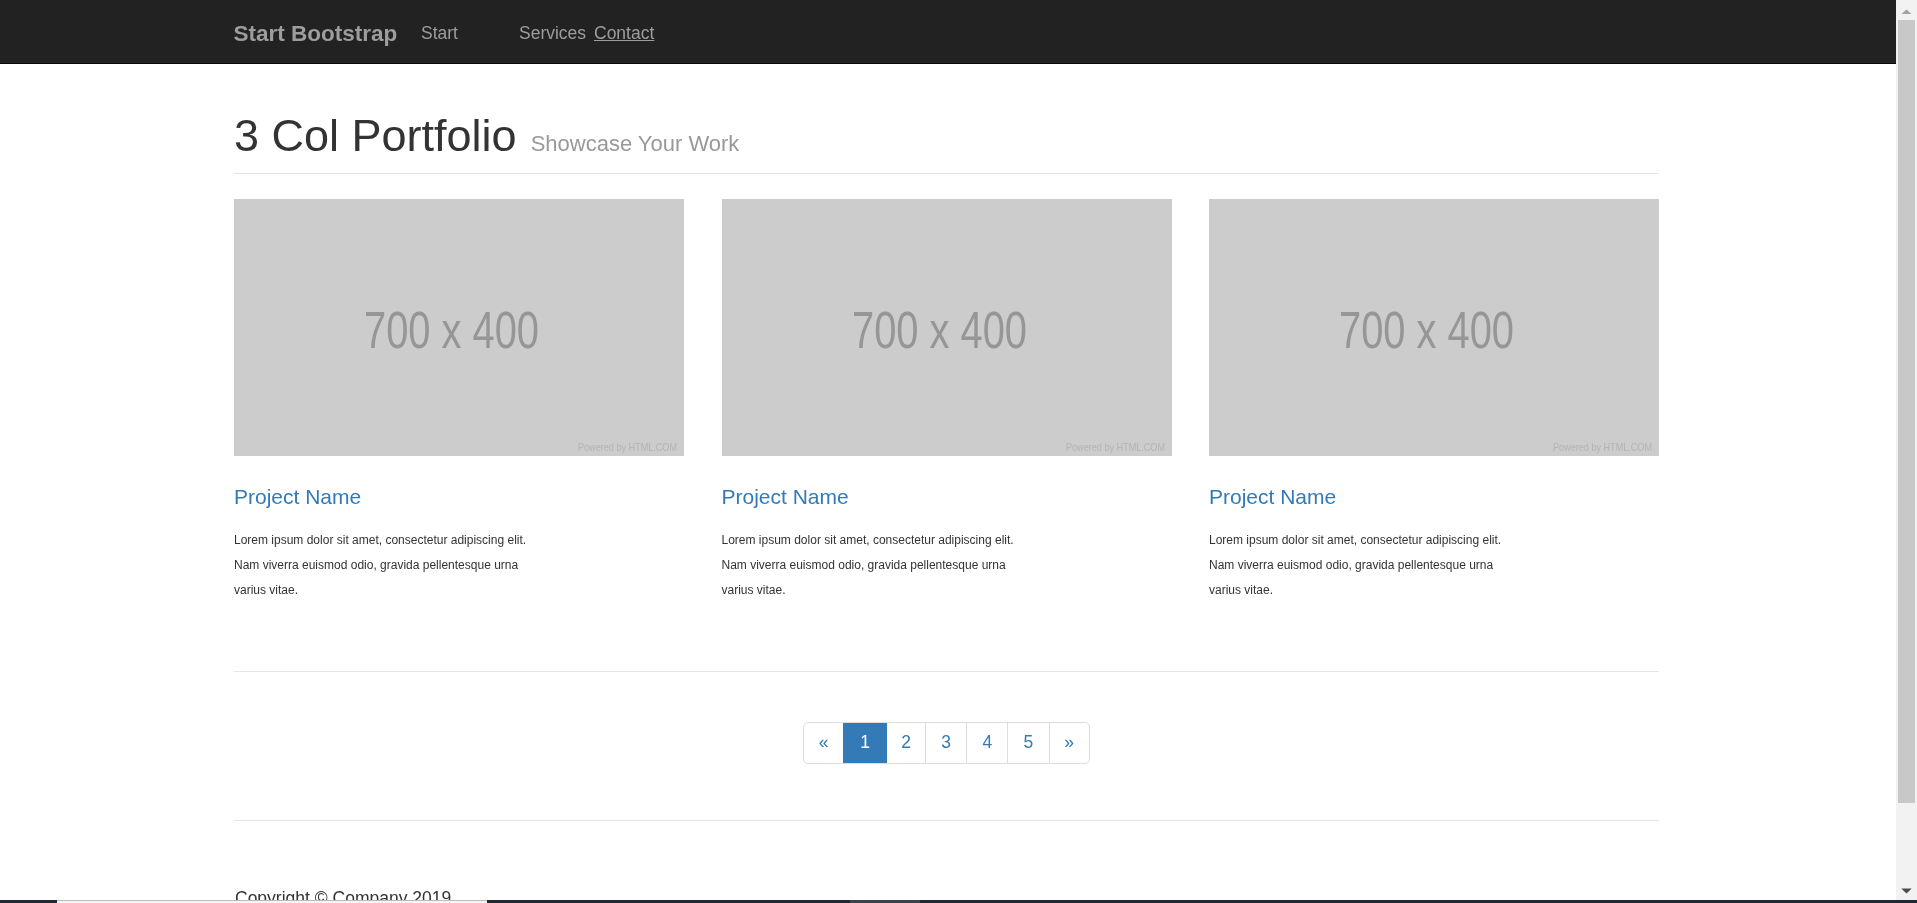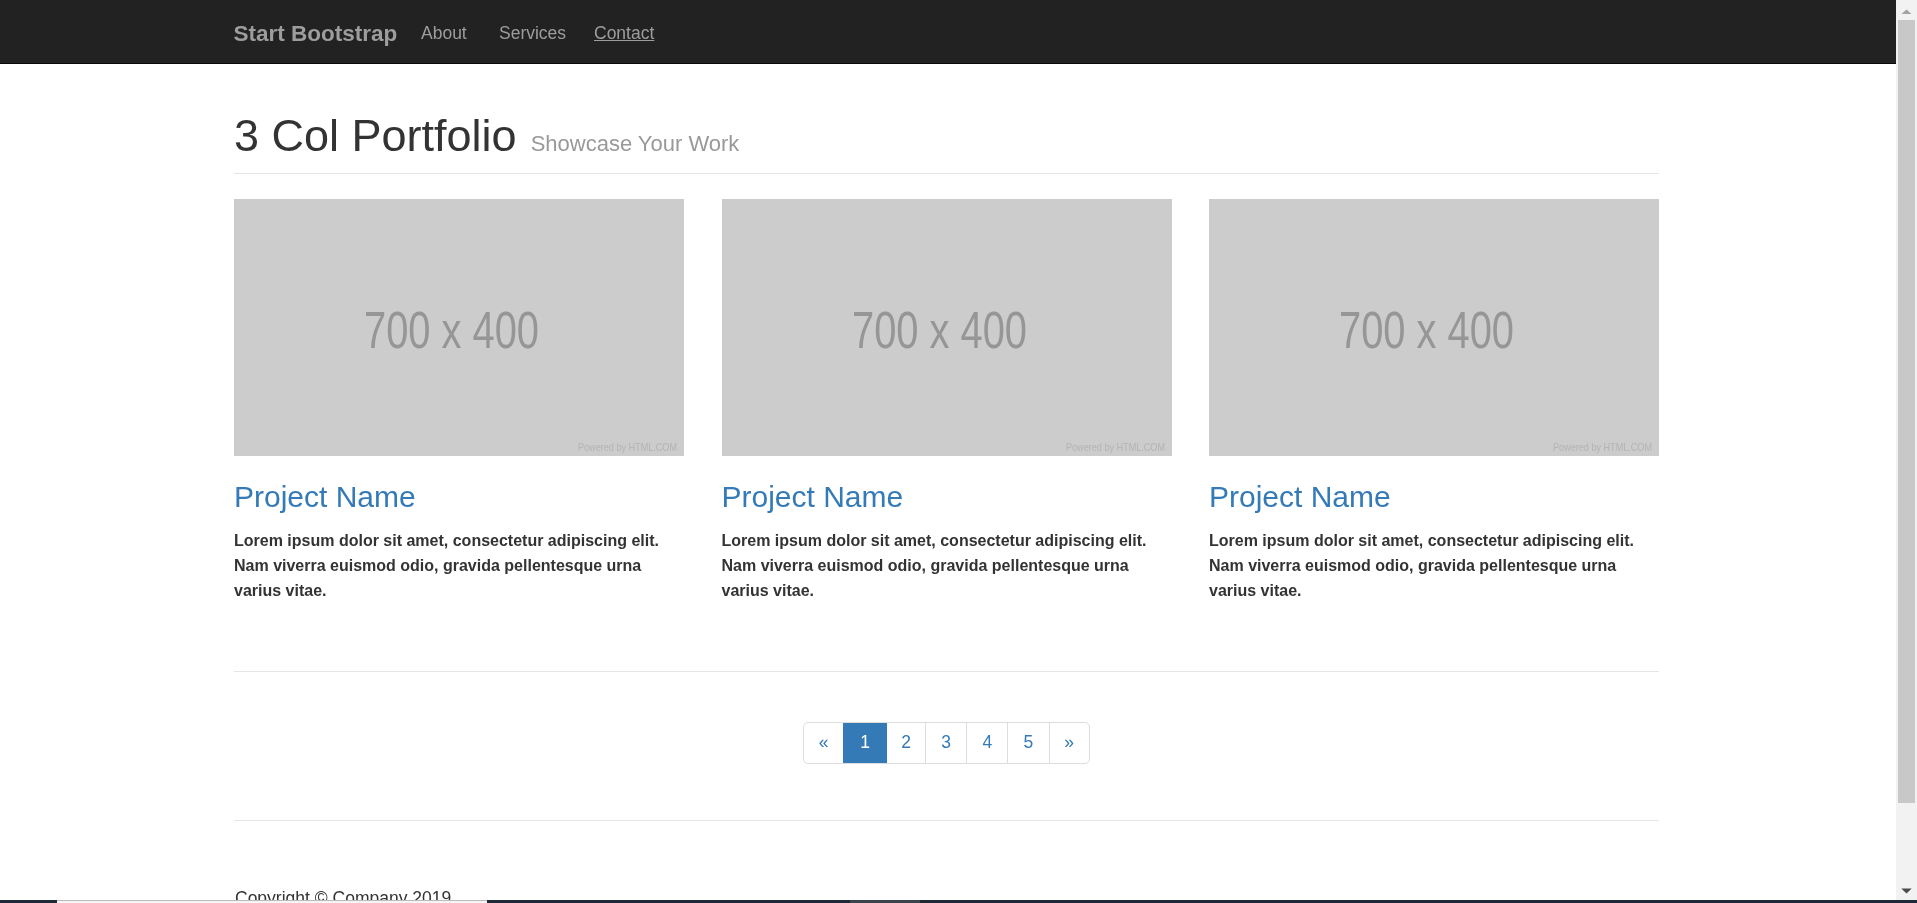--- a/index.html
+++ b/index.html
@@ -6,41 +6,41 @@
 * { margin:0; padding:0; box-sizing:content-box; }
 html,body { width:1917px; height:903px; overflow:hidden; background:#fff; }
 body { font-family:"Liberation Sans", sans-serif; color:#333; position:relative; }
 a { text-decoration:none; }
 
 
 #navbar { position:absolute; left:0; top:0; width:1917px; height:63px; background:#222; border-bottom:1px solid #090909; }
 #brand { position:absolute; left:233.5px; top:1.5px; height:63px; line-height:63px; font-size:22.5px; color:#9d9d9d;font-weight:bold; }
 .navlink { position:absolute; top:1.5px; height:63px; line-height:63px; font-size:17.5px; color:#9d9d9d; }
 #nav1 { left:421px; }
-#nav2 { left:499px;text-align:center; }
+#nav2 { left:519px;text-align:center; }
 #nav3 { left:594px;text-decoration:underline; }
 
 
 #wrap { position:absolute; left:234px; top:0; width:1425px; }
 
 
 #pageheader { position:absolute; left:0; top:111px; width:1425px; font-size:45px; line-height:50px; color:#333; white-space:nowrap; }
 #pageheader .small { font-size:22px; color:#999; margin-left:1.5px; }
 .hr { position:absolute; left:0; width:1425px; height:1px; background:#e5e5e5; }
 #hr1 { top:172.5px; }
 #hr2 { top:670.5px; }
 #hr3 { top:820px; }
 
 
 .ph { position:absolute; top:199px; width:450px; height:257px; background:#ccc; }
 .ph svg { display:block; }
 .col1 { left:0; } .col2 { left:487.5px; } .col3 { left:975px; }
-.h3 { position:absolute; top:480px; width:450px; font-size:30px; line-height:33px; color:#337ab7; }
+.h3 { position:absolute; top:480px; width:450px; font-size:21px; line-height:33px; color:#337ab7; }
 .h3 a { color:#337ab7; }
-.para { position:absolute; top:528px; width:470px; font-size:16px; line-height:25px; color:#333;font-weight:bold; }
+.para { position:absolute; top:528px; width:470px; font-size:12px; line-height:25px; color:#333; }
 
 
 #pag { position:absolute; left:569.4px; top:722px; height:40px; border:1px solid #ddd; border-radius:5px; overflow:hidden; display:flex; background:#fff; }
 #pag .pg { display:block; height:40px; line-height:38px; text-align:center; font-size:17.5px; color:#337ab7; border-left:1px solid #ddd; }
 #pag .pg:first-child { border-left:none; }
 #pag .w1 { width:38.7px; } #pag .w2 { width:41.9px; } #pag .w3 { width:38.2px; }
 #pag .w4 { width:40.1px; } #pag .w5 { width:40.1px; } #pag .w6 { width:40.2px; } #pag .w7 { width:39.4px; }
 #pag .active { background:#337ab7; color:#fff; border-left-color:#337ab7; }
 #pag .after-active { border-left-color:#337ab7; }
 
@@ -55,21 +55,21 @@
 
 #task { position:absolute; left:0; top:900px; width:1917px; height:3px; background:#1d2935; z-index:50; }
 #task .search { position:absolute; left:57px; top:0; width:430px; height:3px; background:#f5f5f5; border-top:1px solid #bbb; box-sizing:border-box; }
 #task .app { position:absolute; left:850px; top:0; width:70px; height:3px; background:#39444f; }
 </style>
 </head>
 <body>
 
 <div id="navbar"></div>
 <a id="brand" href="#">Start Bootstrap</a>
-<a id="nav1" class="navlink" href="#">About</a>
+<a id="nav1" class="navlink" href="#">Start</a>
 <a id="nav2" class="navlink" href="#">Services</a>
 <a id="nav3" class="navlink" href="#">Contact</a>
 
 <div id="wrap">
   <div id="pageheader">3 Col Portfolio <span class="small">Showcase Your Work</span></div>
   <div id="hr1" class="hr"></div>
 
   <div class="ph col1">
       <svg width="450" height="257" viewBox="0 0 450 257">
     <text x="217.5" y="148.5" text-anchor="middle" font-size="52" fill="#969696" textLength="175" lengthAdjust="spacingAndGlyphs" font-family="Liberation Sans, sans-serif">700 x 400</text>

